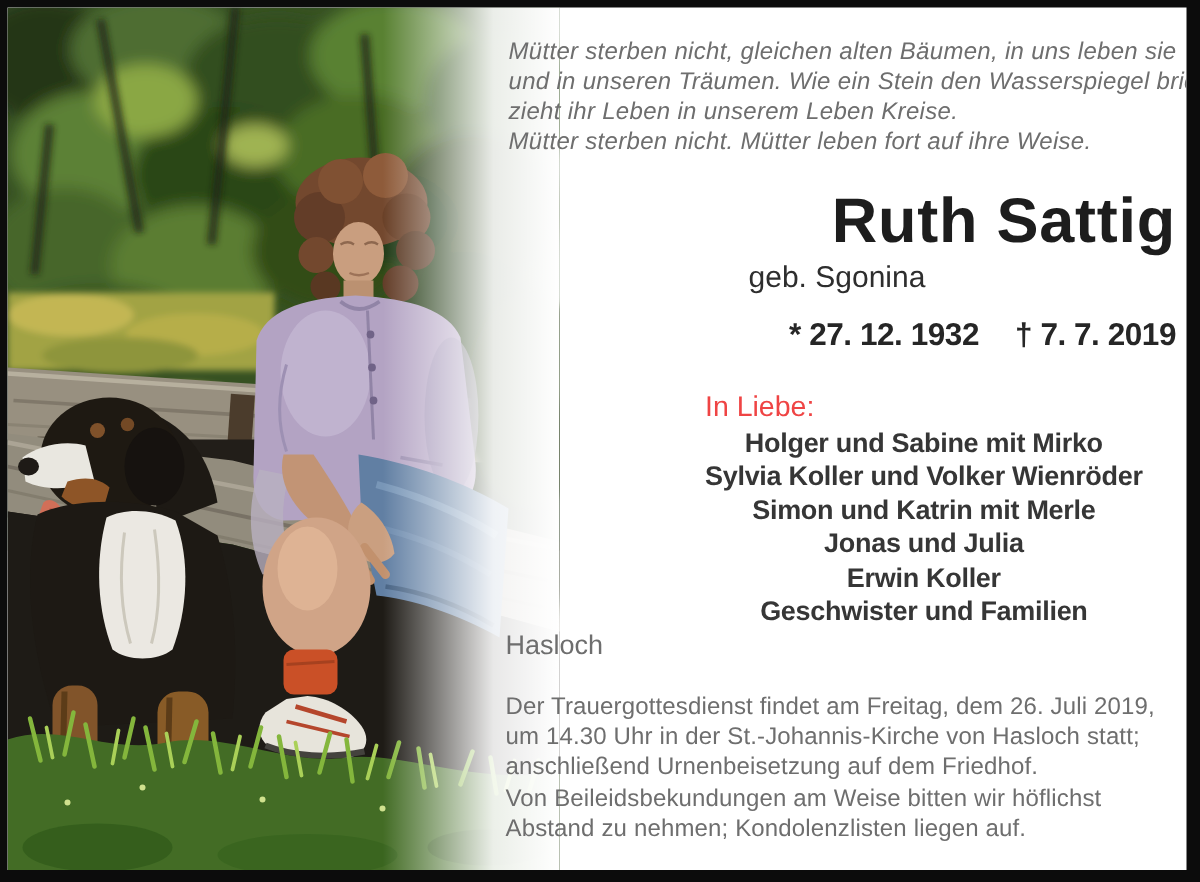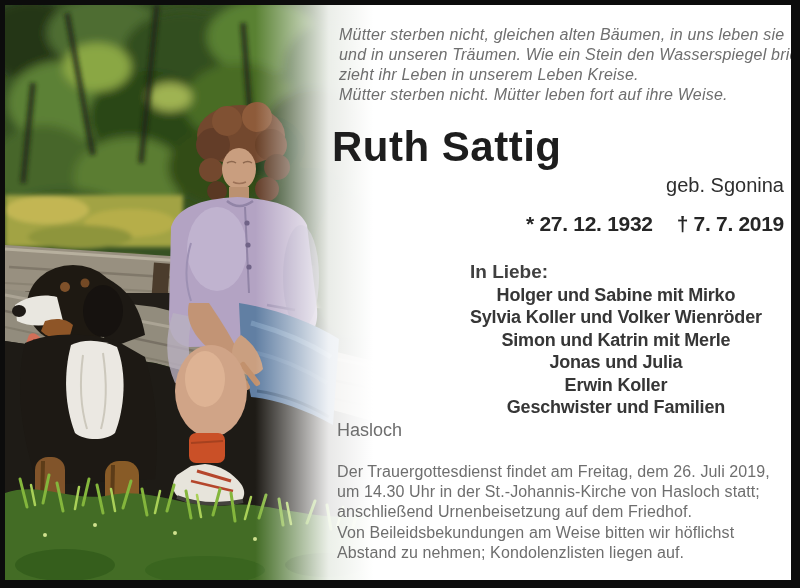--- a/index.html
+++ b/index.html
@@ -34,51 +34,50 @@
     line-height: 20px;
     letter-spacing: 0.2px;
     color: var(--muted-text, #6e6e6e);
     white-space: nowrap;
   }
   .name {
     position: absolute;
     left: 327px; top: 118px;
     width: 452px;
     margin: 0;
-    text-align: left;
+    text-align: right;
     font-size: 42px;
     font-weight: bold;
     letter-spacing: 0.5px;
     color: var(--heading-text, #1d1d1d);
   }
   .maiden {
     position: absolute;
     left: 327px; top: 169px;
     width: 452px;
-    text-align: right;
+    text-align: center;
     font-size: 20px;
     color: #2e2e2e;
   }
   .dates {
     position: absolute;
     left: 327px; top: 207px;
     width: 452px;
     text-align: right;
     font-size: 21px;
     font-weight: bold;
     letter-spacing: -0.3px;
     color: #262626;
   }
   .dates .date-gap { display: inline-block; width: 24px; }
   .salutation {
     position: absolute;
     left: 465px; top: 256px;
     font-size: 19px;
-    color: #404040;
-    font-weight: bold;
+    color: #ef4444;
   }
   .mourners {
     position: absolute;
     left: 465px; top: 279px;
     font-size: 18px;
     font-weight: bold;
     letter-spacing: -0.2px;
     line-height: 22.4px;
     color: var(--body-text, #363636);
     white-space: nowrap;

